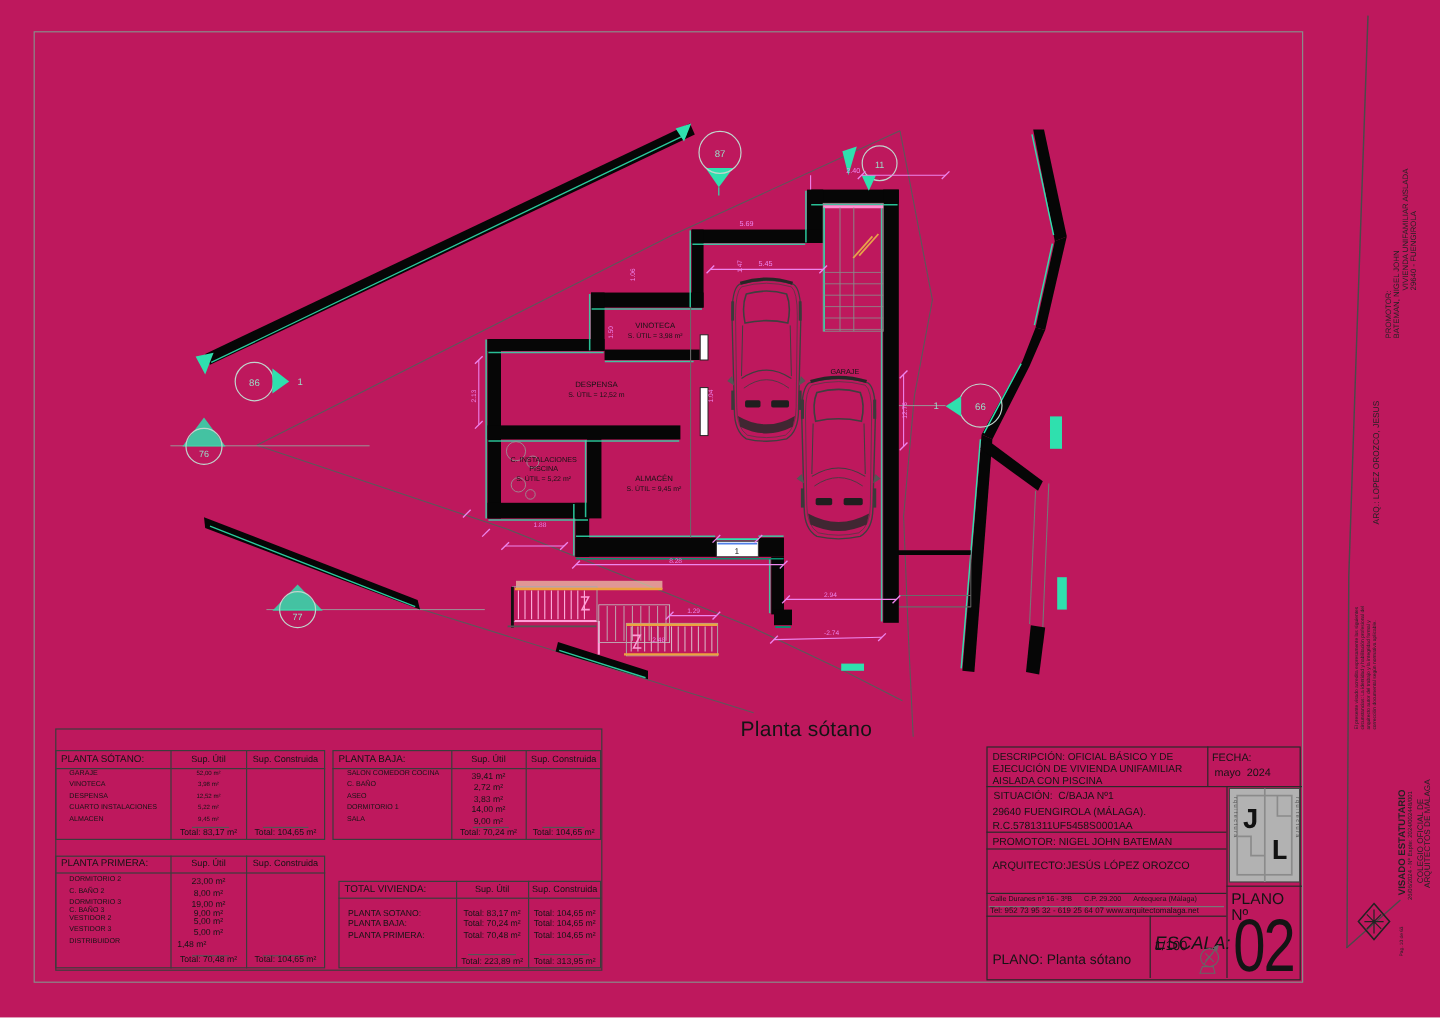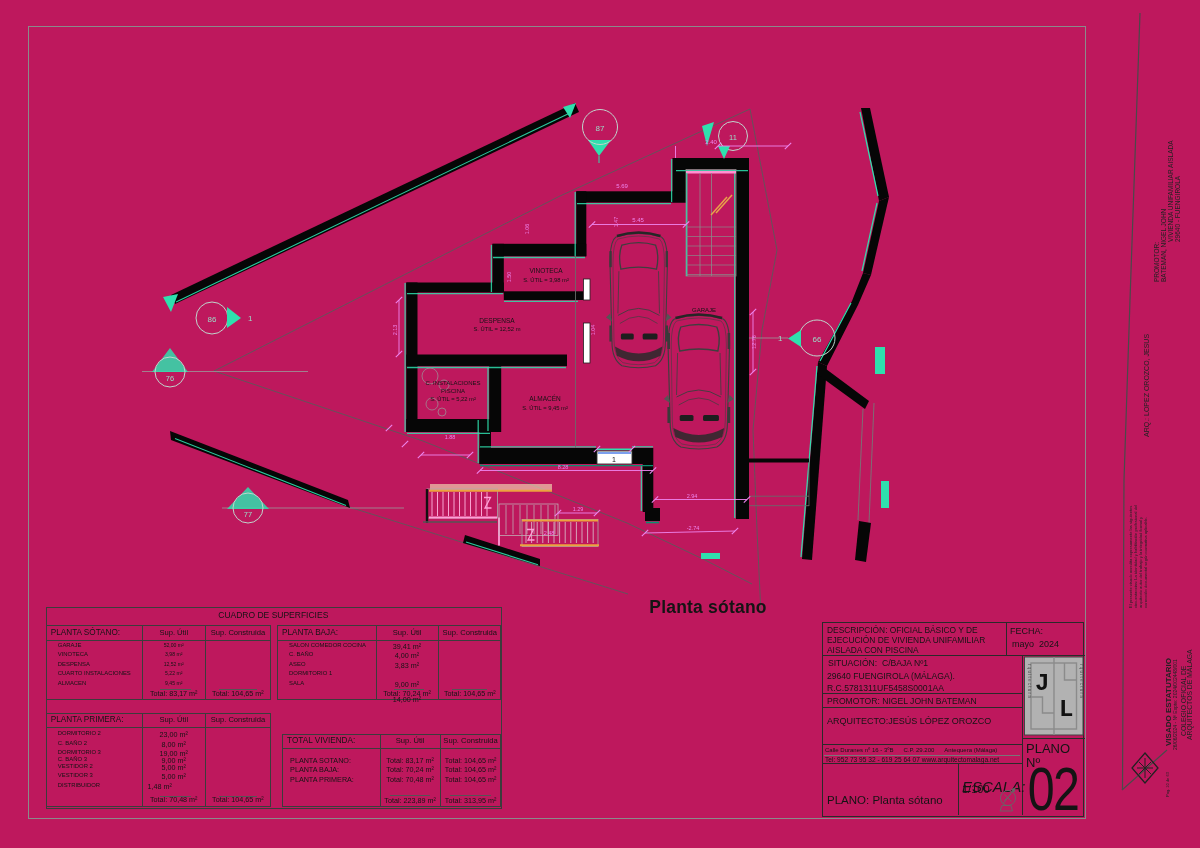--- a/index.html
+++ b/index.html
@@ -343,21 +343,20 @@
 <text x="453" y="392.5" font-size="6" fill="#141414" text-anchor="middle">PISCINA</text>
 <text x="453" y="400.5" font-size="5.8" fill="#141414" text-anchor="middle">S. ÚTIL = 5,22 m²</text>
 
 <text x="545" y="401" font-size="6.5" fill="#141414" text-anchor="middle">ALMACÉN</text>
 <text x="545" y="409.5" font-size="5.8" fill="#141414" text-anchor="middle">S. ÚTIL = 9,45 m²</text>
 
 <text x="704" y="312" font-size="6" fill="#141414" text-anchor="middle">GARAJE</text>
 </svg>
 
 <div class="bx" style="left:45.8px;top:606.7px;width:454px;height:200px;"></div>
-<div class="t" style="left:45.8px;top:609.5px;width:455px;text-align:center;font-size:8.5px;">CUADRO DE SUPERFICIES</div>
 
 <div class="abs" style="left:45.8px;top:625.4px;width:194px;height:75px;">
 <div class="bx" style="left:0;top:0;width:223px;height:73px;"></div>
 <div class="vl" style="left:96.7px;top:0;height:75px;"></div>
 <div class="vl" style="left:159.2px;top:0;height:75px;"></div>
 <div class="hl" style="left:0;top:14.6px;width:225px;"></div>
 <div class="t" style="left:5px;top:2.3px;font-size:8.2px;">PLANTA SÓTANO:</div>
 <div class="t" style="left:127.94999999999999px;top:2.3px;font-size:7.6px;transform:translateX(-50%);">Sup. Útil</div>
 <div class="t" style="left:192.1px;top:2.3px;font-size:7.6px;transform:translateX(-50%);">Sup. Construida</div>
 <div class="t" style="left:12px;top:16.400000000000023px;font-size:5.9px;">GARAJE</div>
@@ -380,25 +379,25 @@
 <div class="bx" style="left:0;top:0;width:222.2px;height:73px;"></div>
 <div class="vl" style="left:98.7px;top:0;height:75px;"></div>
 <div class="vl" style="left:161.2px;top:0;height:75px;"></div>
 <div class="hl" style="left:0;top:14.6px;width:224.2px;"></div>
 <div class="t" style="left:5px;top:2.3px;font-size:8.2px;">PLANTA BAJA:</div>
 <div class="t" style="left:129.95px;top:2.3px;font-size:7.6px;transform:translateX(-50%);">Sup. Útil</div>
 <div class="t" style="left:192.7px;top:2.3px;font-size:7.6px;transform:translateX(-50%);">Sup. Construida</div>
 <div class="t" style="left:12px;top:16.400000000000023px;font-size:5.9px;">SALON COMEDOR COCINA</div>
 <div class="t" style="left:129.95px;top:16.400000000000023px;font-size:7.2px;transform:translateX(-50%);">39,41 m²</div>
 <div class="t" style="left:12px;top:26.000000000000046px;font-size:5.9px;">C. BAÑO</div>
-<div class="t" style="left:129.95px;top:26.000000000000046px;font-size:7.2px;transform:translateX(-50%);">4,00 m²</div>
+<div class="t" style="left:129.95px;top:26.000000000000046px;font-size:7.2px;transform:translateX(-50%);">2,72 m²</div>
 <div class="t" style="left:12px;top:35.600000000000065px;font-size:5.9px;">ASEO</div>
 <div class="t" style="left:129.95px;top:35.600000000000065px;font-size:7.2px;transform:translateX(-50%);">3,83 m²</div>
 <div class="t" style="left:12px;top:44.699999999999974px;font-size:5.9px;">DORMITORIO 1</div>
-<div class="t" style="left:129.95px;top:44.699999999999974px;font-size:7.2px;transform:translateX(-50%);margin-top:25px;">14,00 m²</div>
+<div class="t" style="left:129.95px;top:44.699999999999974px;font-size:7.2px;transform:translateX(-50%);">14,00 m²</div>
 <div class="t" style="left:12px;top:54.3px;font-size:5.9px;">SALA</div>
 <div class="t" style="left:129.95px;top:54.3px;font-size:7.2px;transform:translateX(-50%);">9,00 m²</div>
 <div class="hl" style="left:116.7px;top:63.39999999999998px;width:30.499999999999986px;background:#555;"></div>
 <div class="hl" style="left:175.2px;top:63.39999999999998px;width:35.0px;background:#555;"></div>
 <div class="t" style="left:129.95px;top:63.80000000000007px;font-size:7.2px;transform:translateX(-50%);">Total: 70,24 m²</div>
 <div class="t" style="left:192.7px;top:63.80000000000007px;font-size:7.2px;transform:translateX(-50%);">Total: 104,65 m²</div>
 </div>
 
 <div class="abs" style="left:45.8px;top:712.9px;width:225px;height:93.8px;">
 <div class="bx" style="left:0;top:0;width:223px;height:91.8px;"></div>
@@ -444,21 +443,21 @@
 <div class="t" style="left:188.5px;top:31.700000000000045px;font-size:7.2px;transform:translateX(-50%);">Total: 104,65 m²</div>
 <div class="t" style="left:8px;top:41.30000000000007px;font-size:7.2px;">PLANTA PRIMERA:</div>
 <div class="t" style="left:128px;top:41.30000000000007px;font-size:7.2px;transform:translateX(-50%);">Total: 70,48 m²</div>
 <div class="t" style="left:188.5px;top:41.30000000000007px;font-size:7.2px;transform:translateX(-50%);">Total: 104,65 m²</div>
 <div class="hl" style="left:108px;top:61.2px;width:40px;background:#555;"></div>
 <div class="hl" style="left:168px;top:61.2px;width:41px;background:#555;"></div>
 <div class="t" style="left:128px;top:62.1px;font-size:7.2px;transform:translateX(-50%);">Total: 223,89 m²</div>
 <div class="t" style="left:188.5px;top:62.1px;font-size:7.2px;transform:translateX(-50%);">Total:  313,95 m²</div>
 </div>
 
-<div class="t" style="left:708px;top:596.5px;font-size:17.5px;transform:translateX(-50%);letter-spacing:0.2px;font-weight:bold;">Planta sótano</div>
+<div class="t" style="left:672px;top:596.5px;font-size:17.5px;transform:translateX(-50%);letter-spacing:0.2px;">Planta sótano</div>
 
 <div class="abs" style="left:822px;top:622px;width:263px;height:196px;">
 <div class="abs" style="left:0;top:0;width:260px;height:193px;border:1.4px solid #2a2a2a;"></div>
 <div class="hl" style="left:0;top:33px;width:263px;background:#2a2a2a;"></div>
 <div class="hl" style="left:0;top:71px;width:200px;background:#2a2a2a;"></div>
 <div class="hl" style="left:0;top:85px;width:200px;background:#2a2a2a;"></div>
 <div class="hl" style="left:0;top:122px;width:200px;background:#2a2a2a;"></div>
 <div class="hl" style="left:0;top:141px;width:200px;background:#2a2a2a;"></div>
 <div class="hl" style="left:200px;top:116px;width:63px;background:#2a2a2a;"></div>
 <div class="vl" style="left:184px;top:0;height:33px;background:#2a2a2a;"></div>

